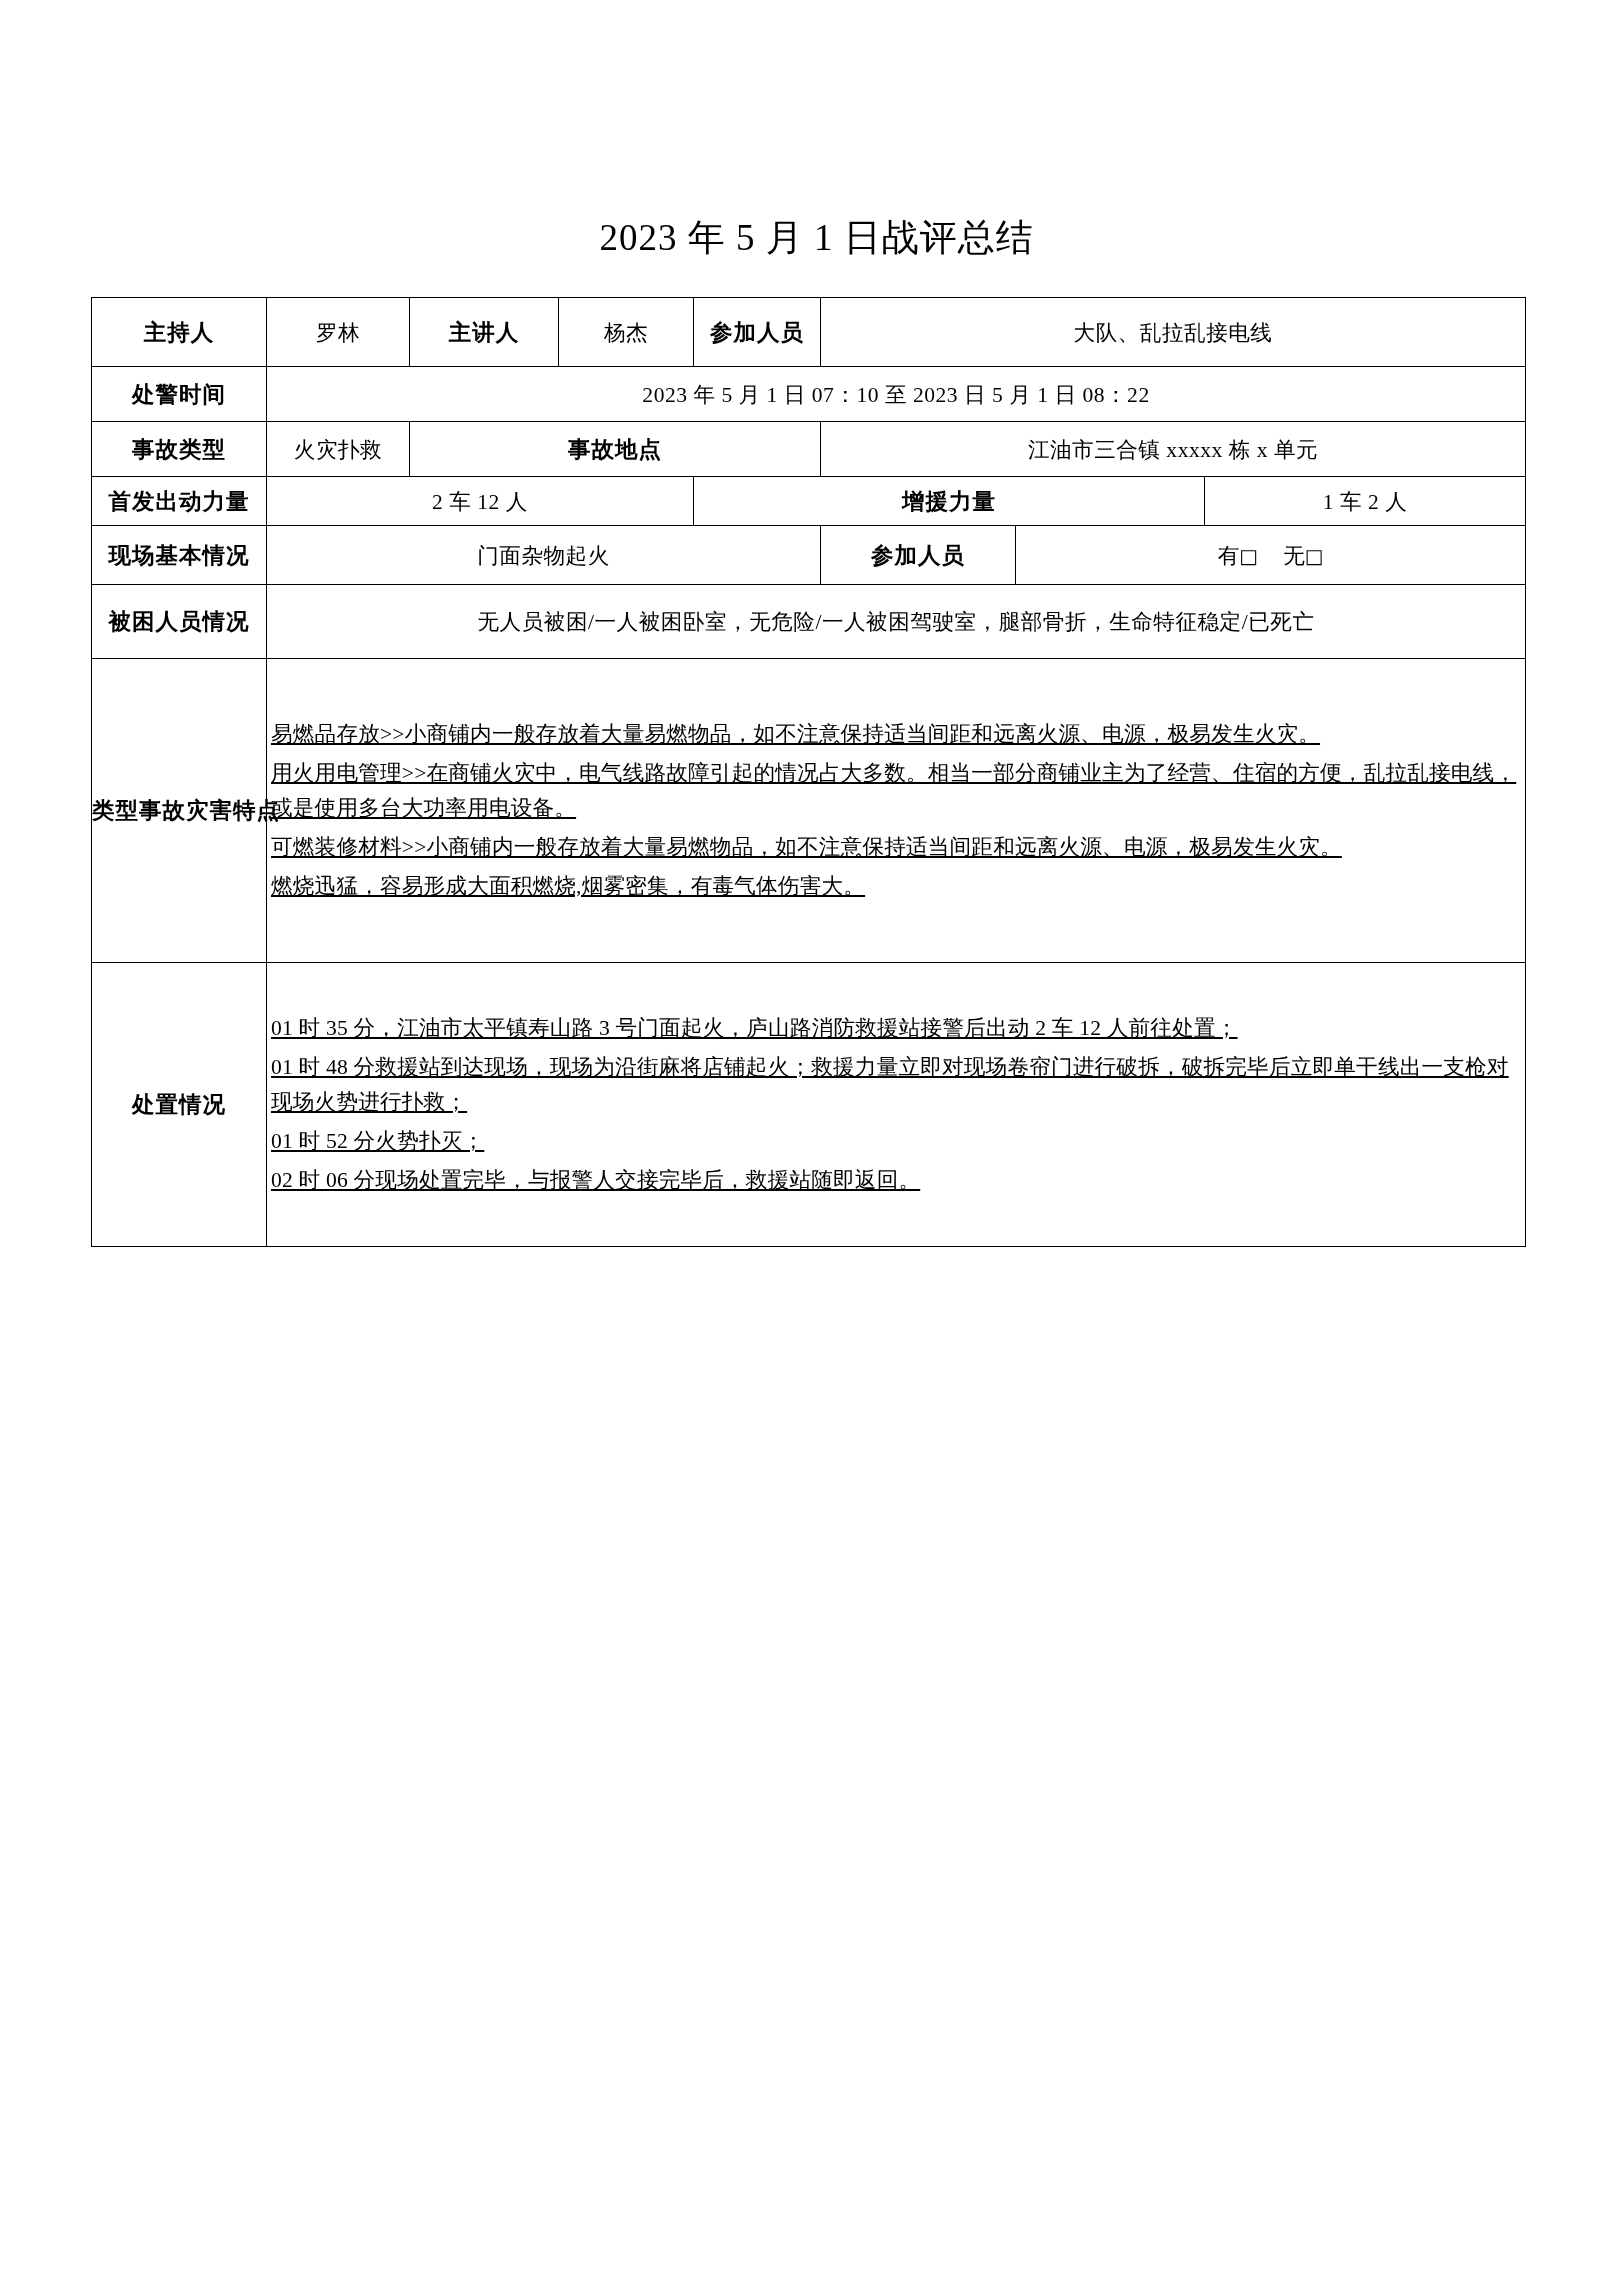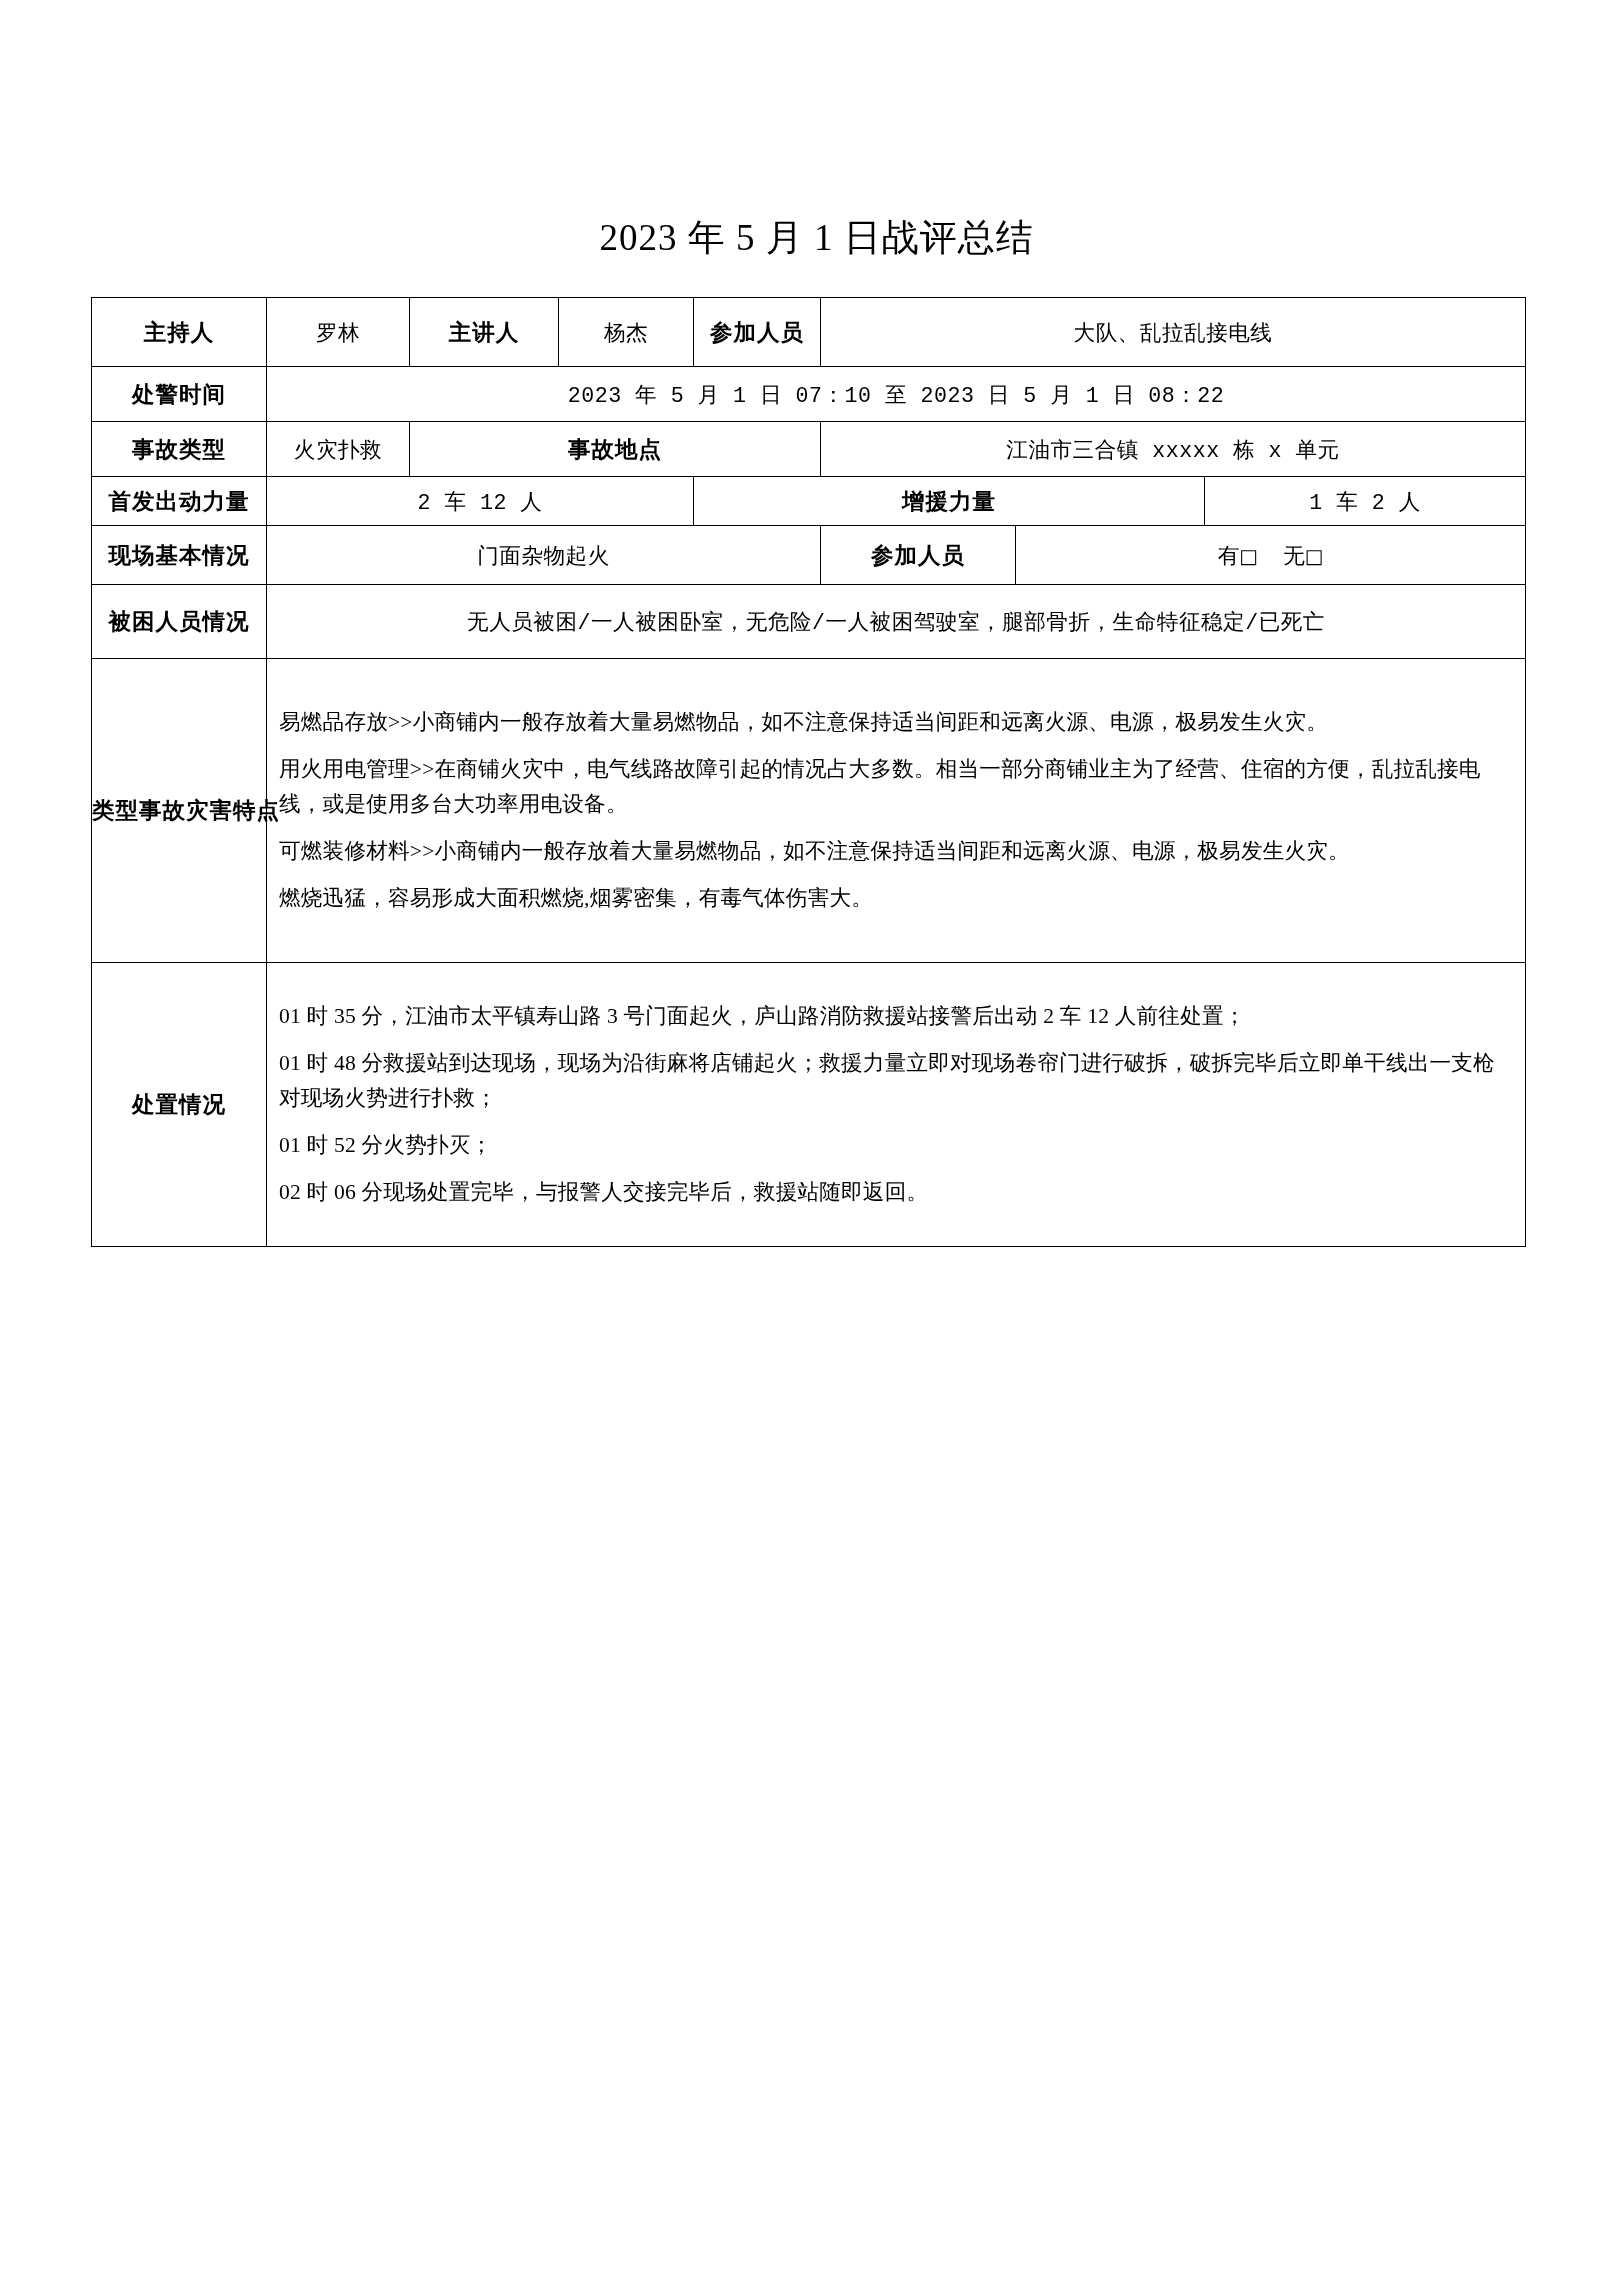--- a/index.html
+++ b/index.html
@@ -56,21 +56,21 @@
   
   .lbl {
     font-family: "Liberation Sans", "DejaVu Sans", sans-serif;
     font-weight: bold;
     font-size: 22.5px;
     letter-spacing: 1px;
     white-space: nowrap;
   }
   
   .val {
-    font-family: Liberation Mono, monospace;
+    font-family: Liberation Serif, serif;
     font-weight: normal;
     font-size: 21.6px;
     letter-spacing: 0.5px;
   }
   .val-nowrap { white-space: nowrap; }
 
   .row-h1 { height: 69px; }   
   .row-h2 { height: 55px; }   
   .row-h3 { height: 55px; }   
   .row-h4 { height: 49px; }   
@@ -86,22 +86,23 @@
 
   
   .body-block {
     font-family: "Liberation Serif", "DejaVu Serif", serif;
     font-size: 21.6px;
     line-height: 35px;
     text-align: left;
     letter-spacing: 0.2px;
   }
   .body-block p {
-    margin: 12px;
+    margin: 4px;
     padding: 0;
+    text-decoration: underline;
   }
   .tall-hazard { height: 304px; }
   .tall-action { height: 284px; }
 
   .trapped-box {
     font-family: "Liberation Serif", "DejaVu Serif", serif;
     font-size: 21.6px;
     white-space: nowrap;
   }
   .trapped-box .gap { display: inline-block; width: 25.5px; }

